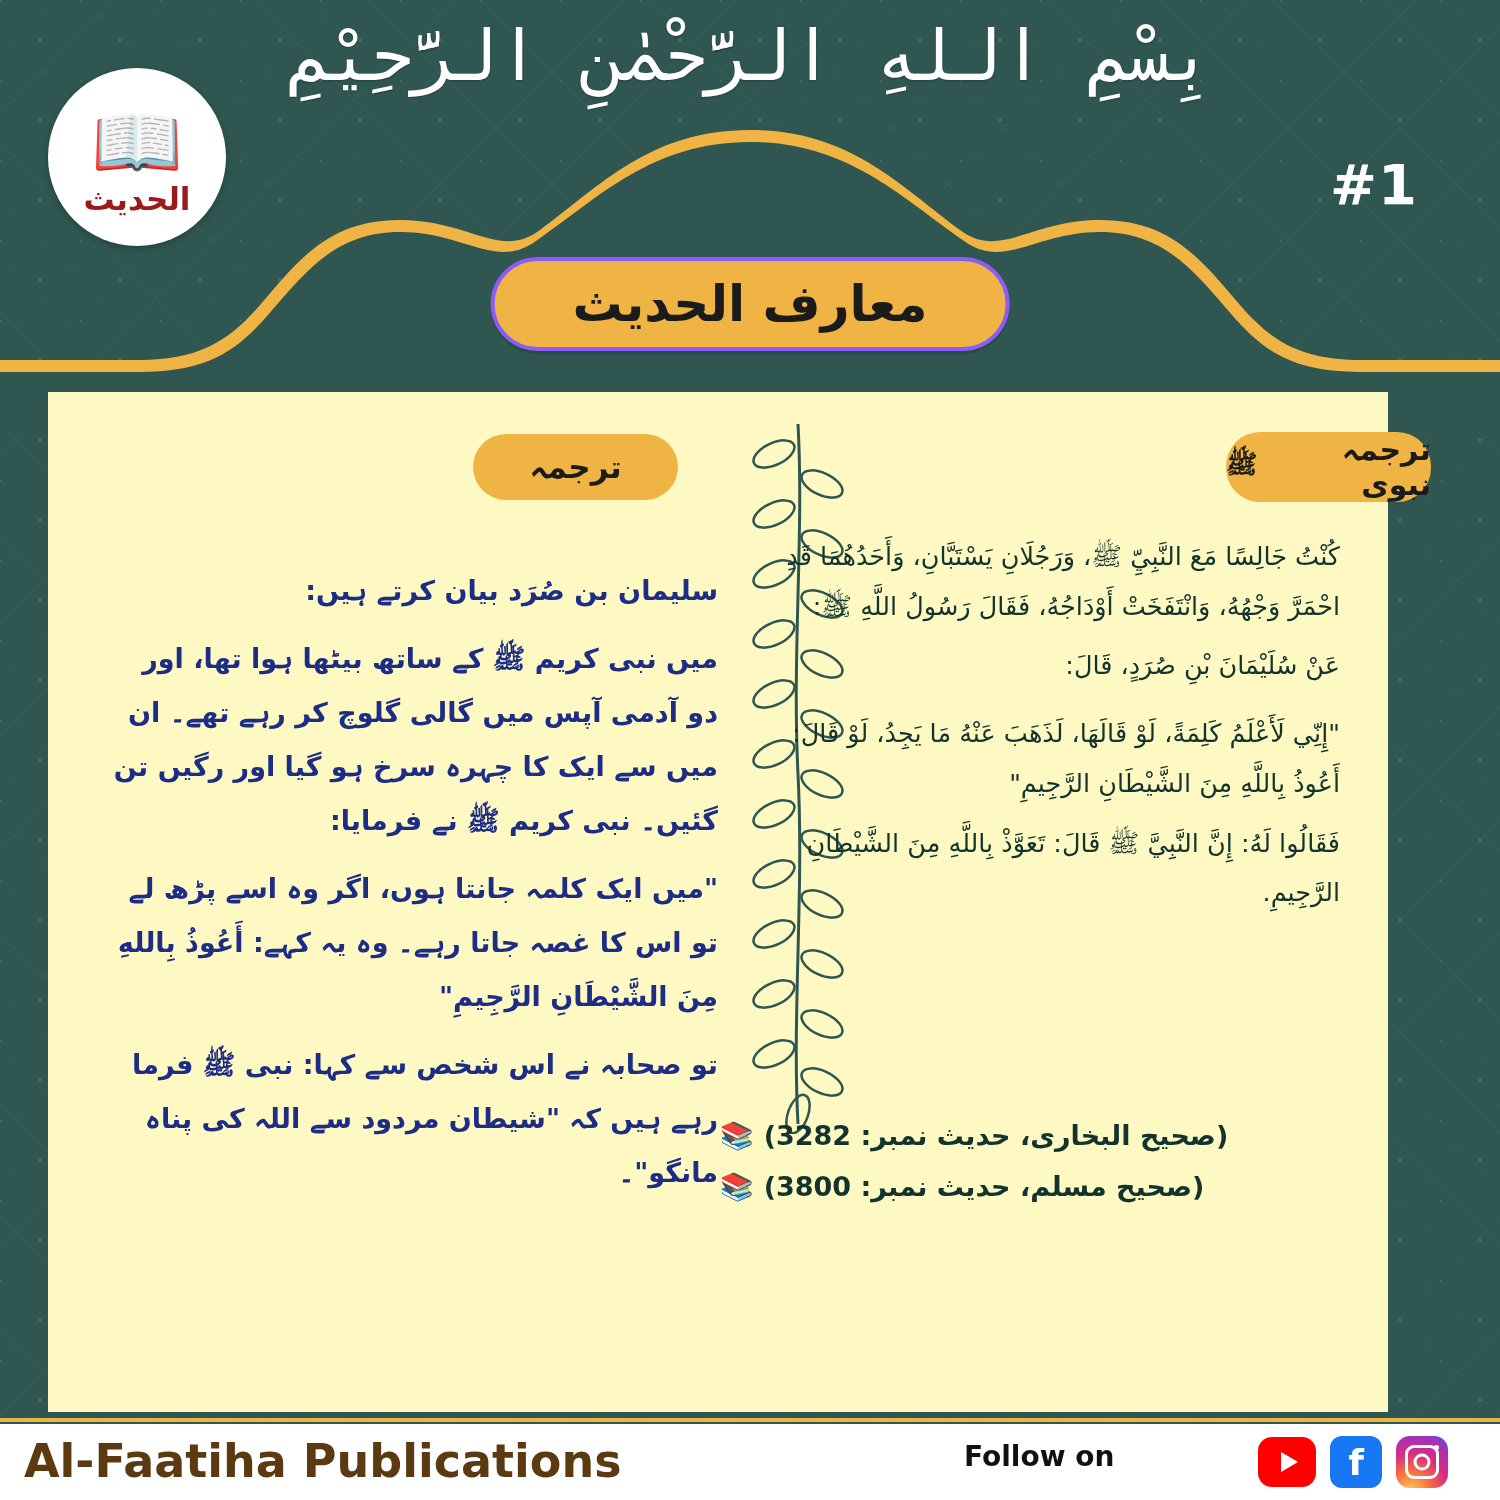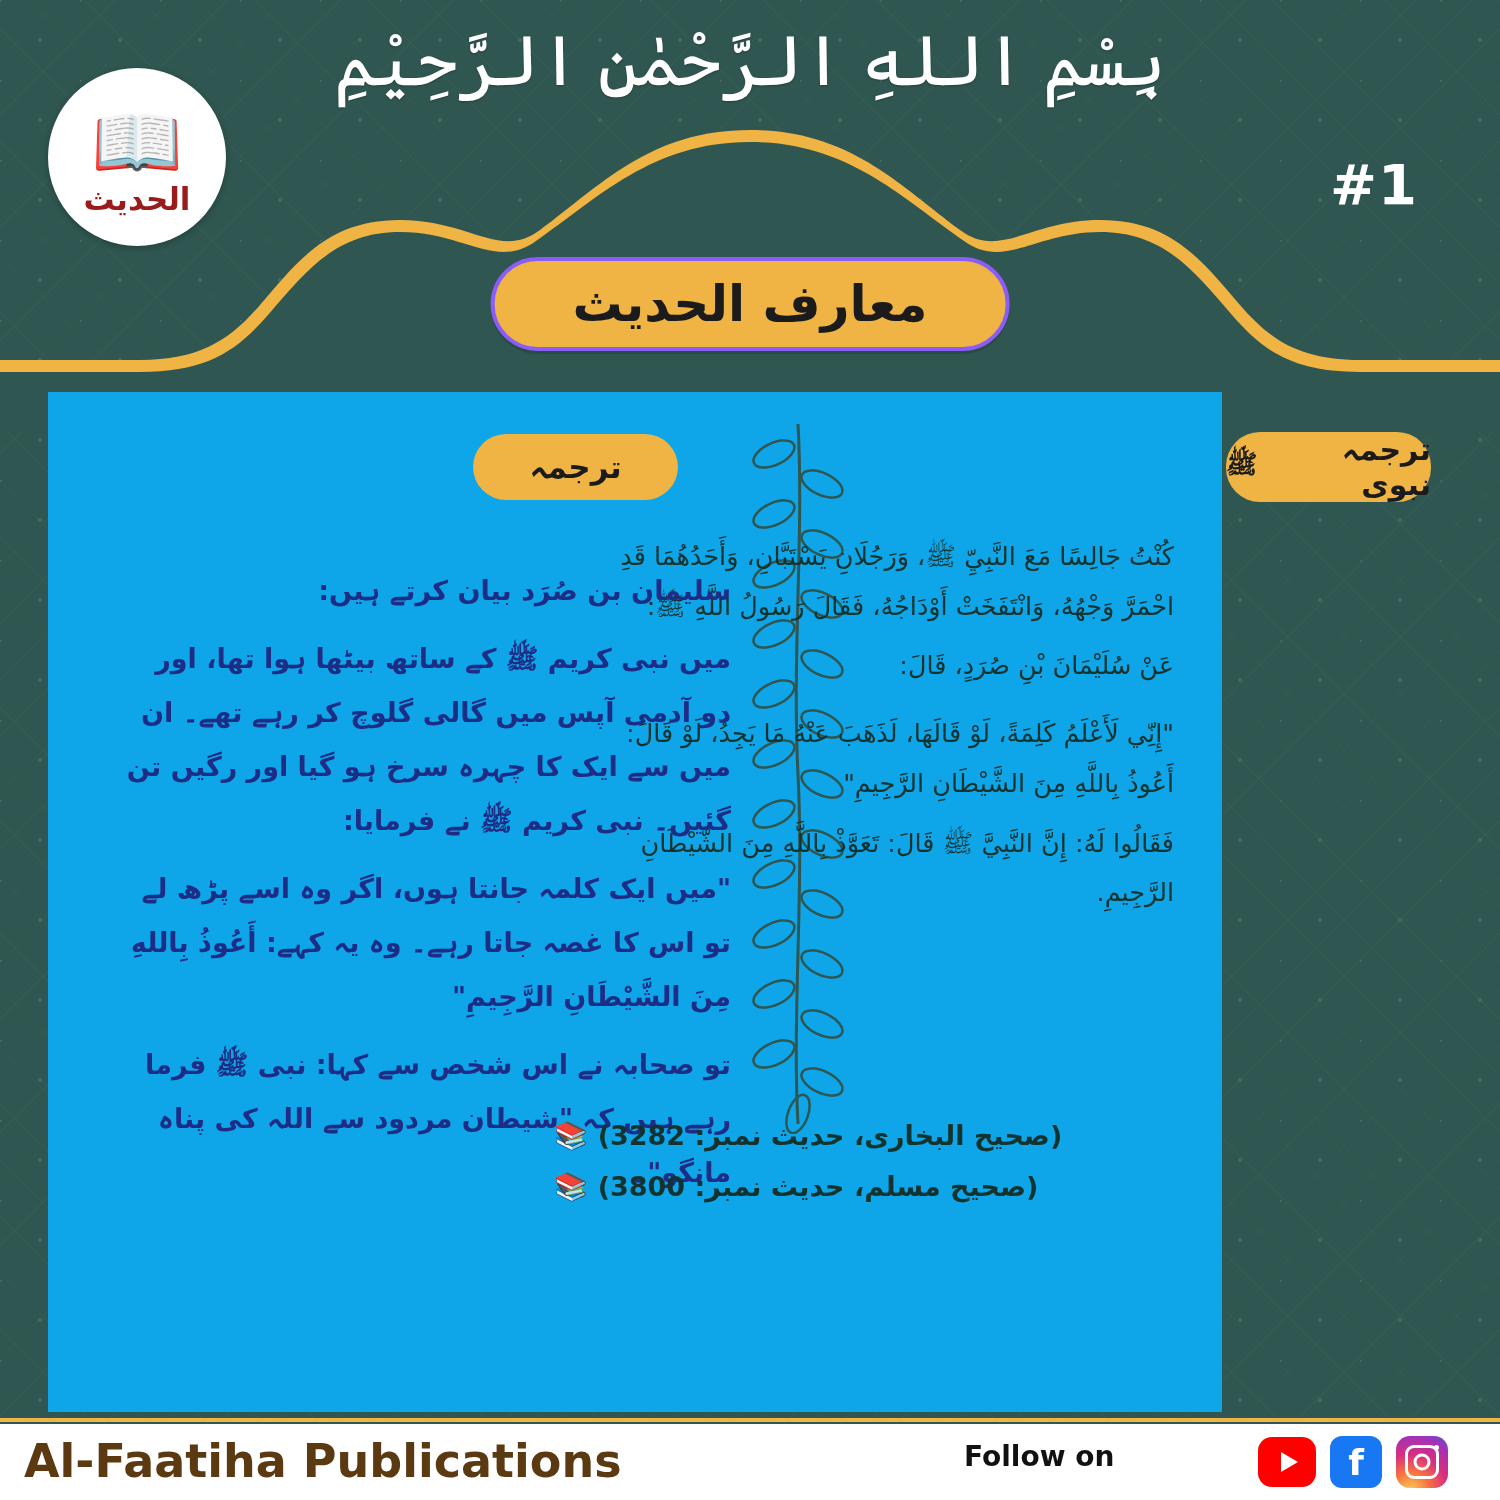--- a/index.html
+++ b/index.html
@@ -39,21 +39,21 @@
   
   .bismillah {
     position: absolute;
     top: 18px;
     left: 0;
     right: 0;
     text-align: center;
     color: #ffffff;
     font-size: 70px;
     line-height: 1.25;
-    font-family: Liberation Serif, serif;
+    font-family: Liberation Mono, monospace;
     letter-spacing: 1px;
     text-shadow: 0 1px 2px rgba(0,0,0,0.25);
   }
   .logo {
     position: absolute;
     top: 68px;
     left: 48px;
     width: 178px;
     height: 178px;
     border-radius: 50%;
@@ -112,23 +112,23 @@
     white-space: nowrap;
     z-index: 6;
     box-shadow: 0 3px 0 rgba(0,0,0,0.12);
   }
 
   
   .card {
     position: absolute;
     left: 48px;
     top: 392px;
-    width: 1174px;
+    width: 1340px;
     height: 1020px;
-    background: #0ea5e9;
+    background: #fef9c3;
     z-index: 4;
   }
 
   
   .label-pill {
     position: absolute;
     background: #efb443;
     border-radius: 34px;
     color: #1b1b1b;
     font-weight: bold;
@@ -176,21 +176,21 @@
     font-size: 25.5px;
     line-height: 1.95;
     font-family: "DejaVu Sans", sans-serif;
   }
   .col-arabic p { margin: 0 0 10px 0; }
   .col-arabic .quote { margin-top: 18px; }
 
   
   .col-urdu {
     position: absolute;
-    left: 73px;
+    left: 60px;
     top: 172px;
     width: 610px;
     text-align: right;
     direction: rtl;
     color: #1d2d86;
     font-size: 27px;
     line-height: 2.0;
     font-weight: bold;
   }
   .col-urdu p { margin: 0 0 14px 0; }

